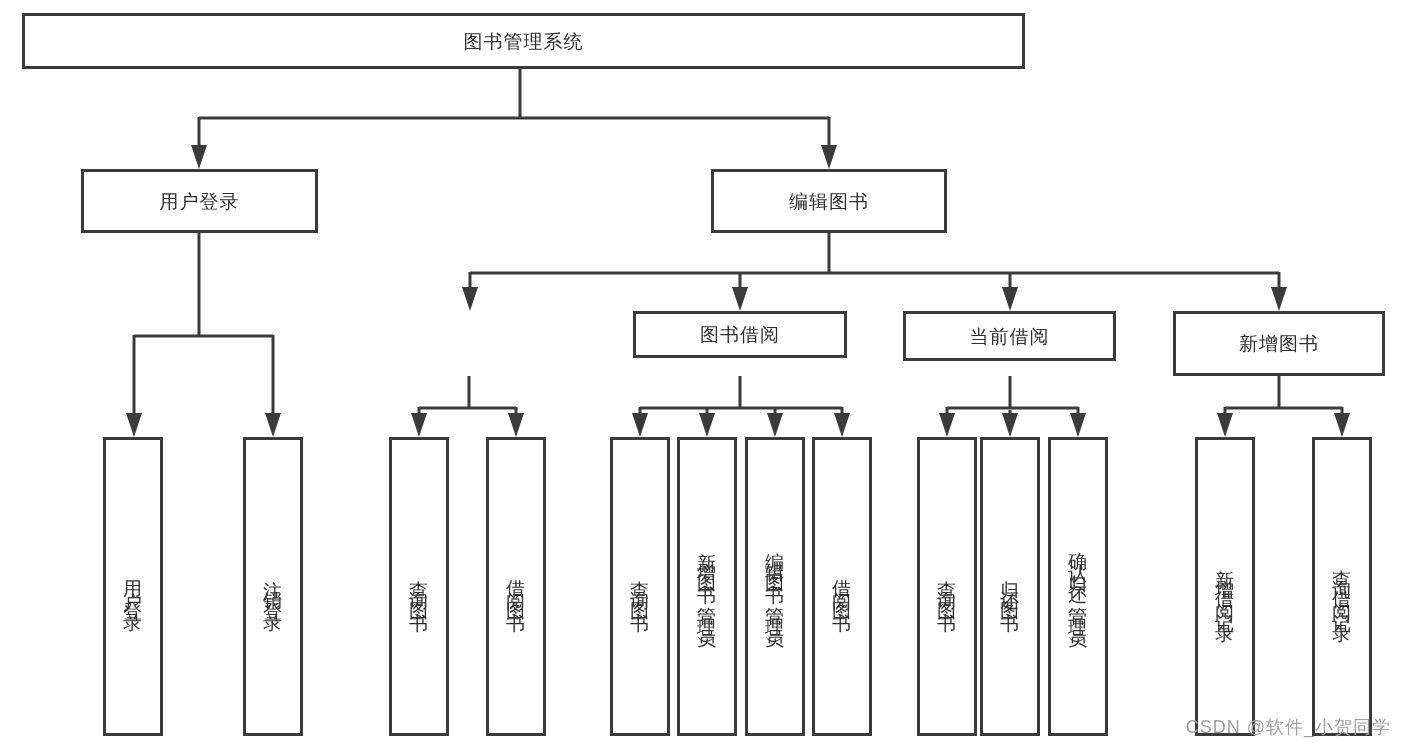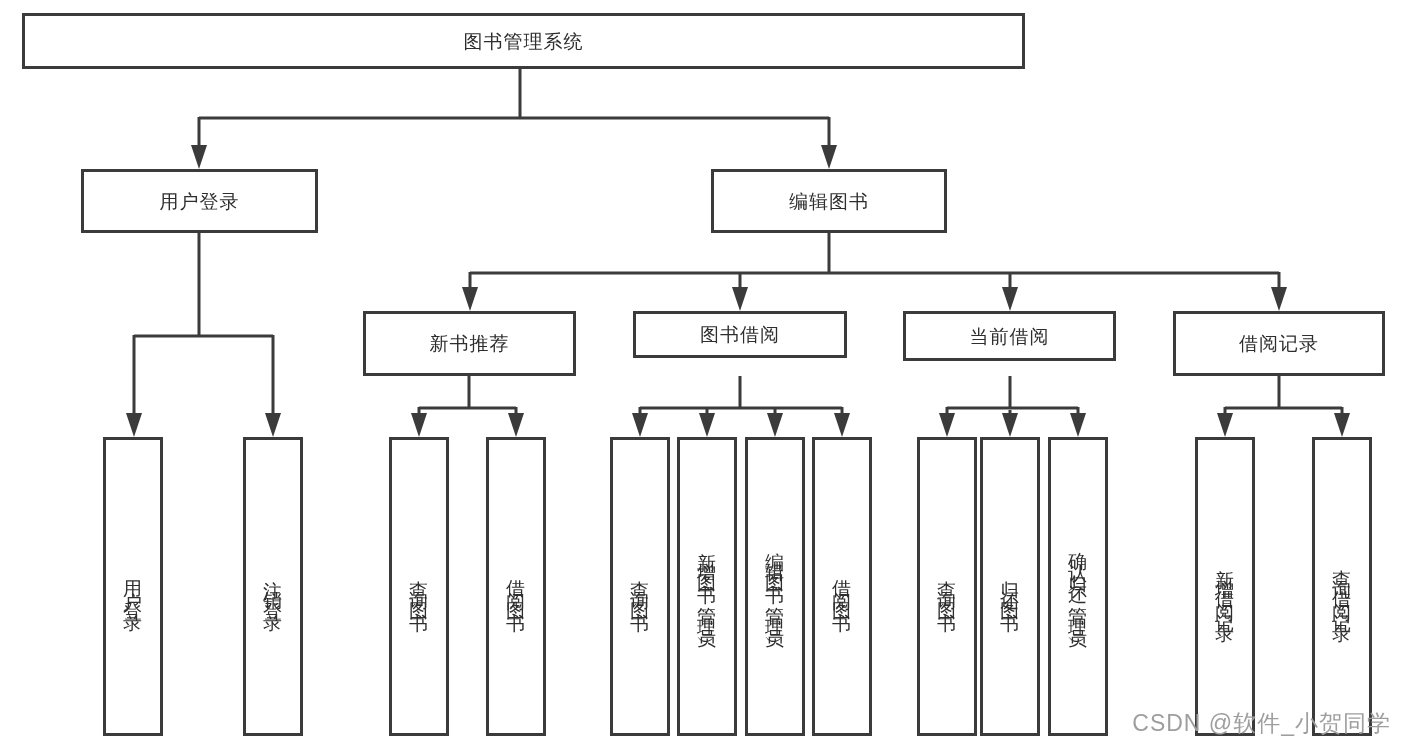--- a/index.html
+++ b/index.html
@@ -39,21 +39,21 @@
   .node.v span {
     writing-mode: vertical-rl;
     text-orientation: mixed;
     letter-spacing: 11px;
     white-space: nowrap;
   }
   #watermark {
     position: absolute;
     right: 14px;
     bottom: 8px;
-    font-size: 23px;
+    font-size: 18px;
     color: #9e9e9e;
     letter-spacing: 1px;
   }
 </style>
 </head>
 <body>
 
 <div id="stage">
 
   <svg id="wires" viewBox="0 0 1405 747" xmlns="http://www.w3.org/2000/svg">
@@ -100,31 +100,28 @@
     <span>图书管理系统</span>
   </div>
 
   <div class="node h" style="left:81px;top:169px;width:237px;height:64px">
     <span>用户登录</span>
   </div>
   <div class="node h" style="left:711px;top:169px;width:236px;height:64px">
     <span>编辑图书</span>
   </div>
 
-  <div class="node h" style="left:363px;top:311px;width:213px;height:65px">
-    <span>新书推荐</span>
-  </div>
   <div class="node h" style="left:633px;top:311px;width:214px;height:47px">
     <span>图书借阅</span>
   </div>
   <div class="node h" style="left:903px;top:311px;width:213px;height:50px">
     <span>当前借阅</span>
   </div>
   <div class="node h" style="left:1173px;top:311px;width:212px;height:65px">
-    <span>借阅记录</span>
+    <span>新增图书</span>
   </div>
 
   <div class="node v" style="left:103px;top:437px;width:60px;height:299px">
     <span>用户登录</span>
   </div>
   <div class="node v" style="left:243px;top:437px;width:60px;height:299px">
     <span>注销登录</span>
   </div>
 
   <div class="node v" style="left:389px;top:437px;width:60px;height:299px">

